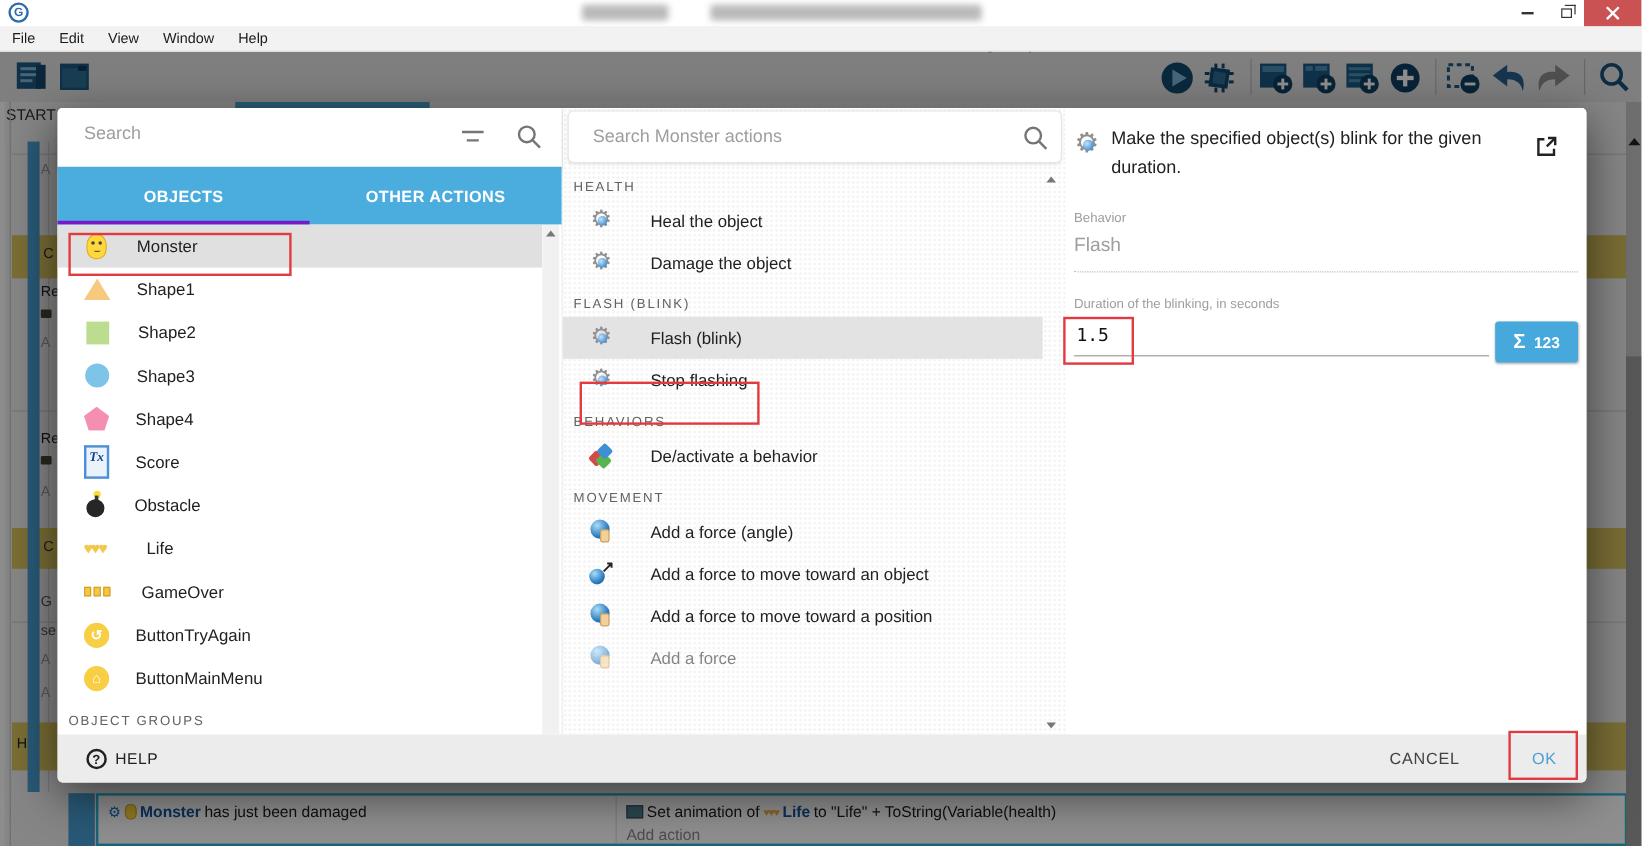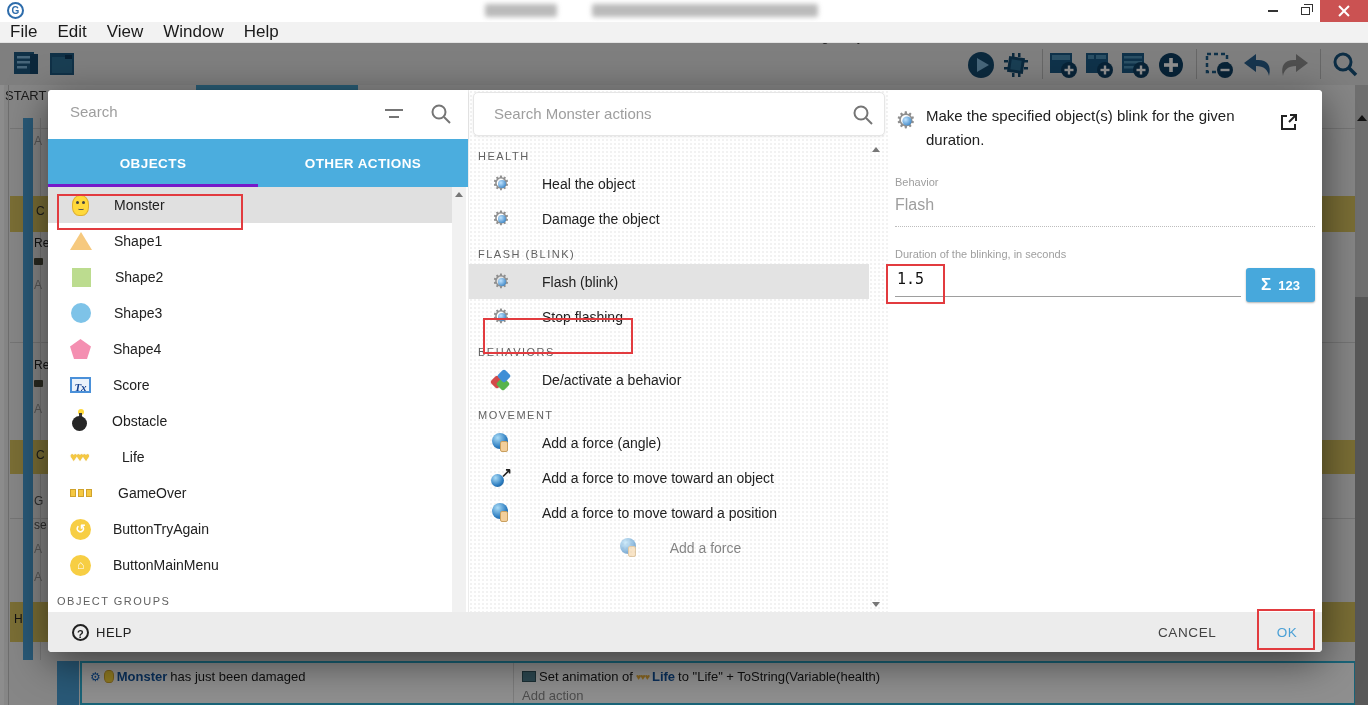--- a/index.html
+++ b/index.html
@@ -17,21 +17,21 @@
   .wb-restore{left:1290px;width:30px;}
   .wb-restore i{display:block;width:9px;height:8px;border:1px solid #333;position:relative;background:#fff;}
   .wb-restore i b{position:absolute;right:-4px;top:-4px;width:9px;height:8px;border:1px solid #333;border-left:none;border-bottom:none;display:block;}
   .wb-close{left:1320px;width:48px;background:#cb5252;}
   .wb-close i{position:relative;width:12px;height:12px;display:block;}
   .wb-close i:before,.wb-close i:after{content:"";position:absolute;left:-1px;top:5px;width:14px;height:2px;background:#fff;}
   .wb-close i:before{transform:rotate(45deg);} .wb-close i:after{transform:rotate(-45deg);}
 
   
   .menubar{position:absolute;left:0;top:22px;width:1368px;height:21px;background:#f2f2f2;z-index:40;display:flex;align-items:center;border-bottom:1px solid #e3e3e3;}
-  .menu-item{padding:0 10px;font-size:17px;color:#1a1a1a;}
+  .menu-item{padding:0 10px;font-size:12px;color:#1a1a1a;}
 
   
   .content{position:absolute;left:0;top:43px;width:1368px;height:662px;background:#efefef;}
   .toolbar{position:absolute;left:0;top:0;width:1368px;height:42px;background:#e3e3e3;}
   .tbi{position:absolute;top:7px;width:30px;height:28px;}
   .tb-sep{position:absolute;top:6px;width:1px;height:30px;background:#b8b8b8;}
 
   .events{position:absolute;left:0;top:42px;width:1368px;height:620px;background:#efefef;}
   .strip-white{position:absolute;left:0;top:0;width:4px;height:620px;background:#fbfbfb;}
   .vline{position:absolute;width:1px;background:#c4c4c4;}
@@ -110,21 +110,21 @@
   .ic-force.obj .ball{left:0;top:7px;width:13px;height:13px;}
   .ic-force.obj .arrow{position:absolute;right:1px;top:-2px;font-size:13px;font-weight:bold;color:#222;}
   .ic-monster{width:17px;height:21px;background:#ffd93b;border:1px solid #e0b02c;border-radius:45% 45% 42% 42%;position:relative;flex:0 0 17px;margin:0 3px 0 2px;}
   .ic-monster i{position:absolute;top:5px;width:3px;height:3px;border-radius:50%;background:#444;}
   .ic-monster i.l{left:3px;} .ic-monster i.r{right:3px;}
   .ic-monster b{position:absolute;left:5px;top:11px;width:6px;height:3px;border-bottom:1.5px solid #555;border-radius:50%;}
   .ic-tri{width:0;height:0;border-left:11px solid transparent;border-right:11px solid transparent;border-bottom:18px solid #f6c97e;flex:0 0 22px;}
   .ic-sq{width:19px;height:19px;background:#bcdc8f;flex:0 0 19px;margin:0 2px;}
   .ic-circ{width:20px;height:20px;border-radius:50%;background:#7ec3e8;flex:0 0 20px;margin:0 1px;}
   .ic-pent{width:21px;height:20px;background:#f48fb1;clip-path:polygon(50% 0,100% 38%,81% 100%,19% 100%,0 38%);flex:0 0 21px;}
-  .ic-score{width:21px;height:16px;background:#eaf2fb;border:2px solid #4a90d9;color:#16418f;font-size:11px;font-weight:bold;font-family:"Liberation Serif",serif;font-style:italic;text-align:center;line-height:16px;flex:0 0 21px;}
+  .ic-score{width:21px;height:28px;background:#eaf2fb;border:2px solid #4a90d9;color:#16418f;font-size:11px;font-weight:bold;font-family:"Liberation Serif",serif;font-style:italic;text-align:center;line-height:16px;flex:0 0 21px;}
   .ic-bomb{position:relative;width:20px;height:22px;flex:0 0 20px;}
   .ic-bomb .body{position:absolute;left:2px;top:6px;width:15px;height:15px;border-radius:50%;background:#262626;}
   .ic-bomb .stem{position:absolute;left:9px;top:3px;width:3px;height:5px;background:#3a3a3a;}
   .ic-bomb .spark{position:absolute;left:8px;top:-1px;width:6px;height:6px;border-radius:50%;background:#ffd93b;}
   .ic-life{color:#f5c842;font-size:12px;letter-spacing:-1px;flex:0 0 30px;width:30px;text-shadow:0 0 1px #d8a92a;}
   .ic-gameover{display:flex;gap:2px;align-items:center;flex:0 0 26px;}
   .ic-gameover i{width:6px;height:8px;background:#f5c842;border:1px solid #cfa22c;}
   .ic-ybtn{width:21px;height:21px;border-radius:50%;background:#f7ce44;color:#fff;font-size:12px;font-weight:bold;text-align:center;line-height:21px;flex:0 0 21px;}
 
   
@@ -501,21 +501,21 @@
           </span>
         <span>Add a force to move toward an object</span>
       </div>
       <div class="mrow">
         <span class="ic-force">
             <i class="ball"></i>
             <i class="hand"></i>
           </span>
         <span>Add a force to move toward a position</span>
       </div>
-      <div class="mrow" style="opacity:.55;justify-content:center;">
+      <div class="mrow" style="opacity:.55;">
         <span class="ic-force">
             <i class="ball"></i>
             <i class="hand"></i>
           </span>
         <span>Add a force</span>
       </div>
     </div>
     <div class="mscroll">
       <i class="scroll-arrow-up"></i>
       <i class="scroll-arrow-dn"></i>

